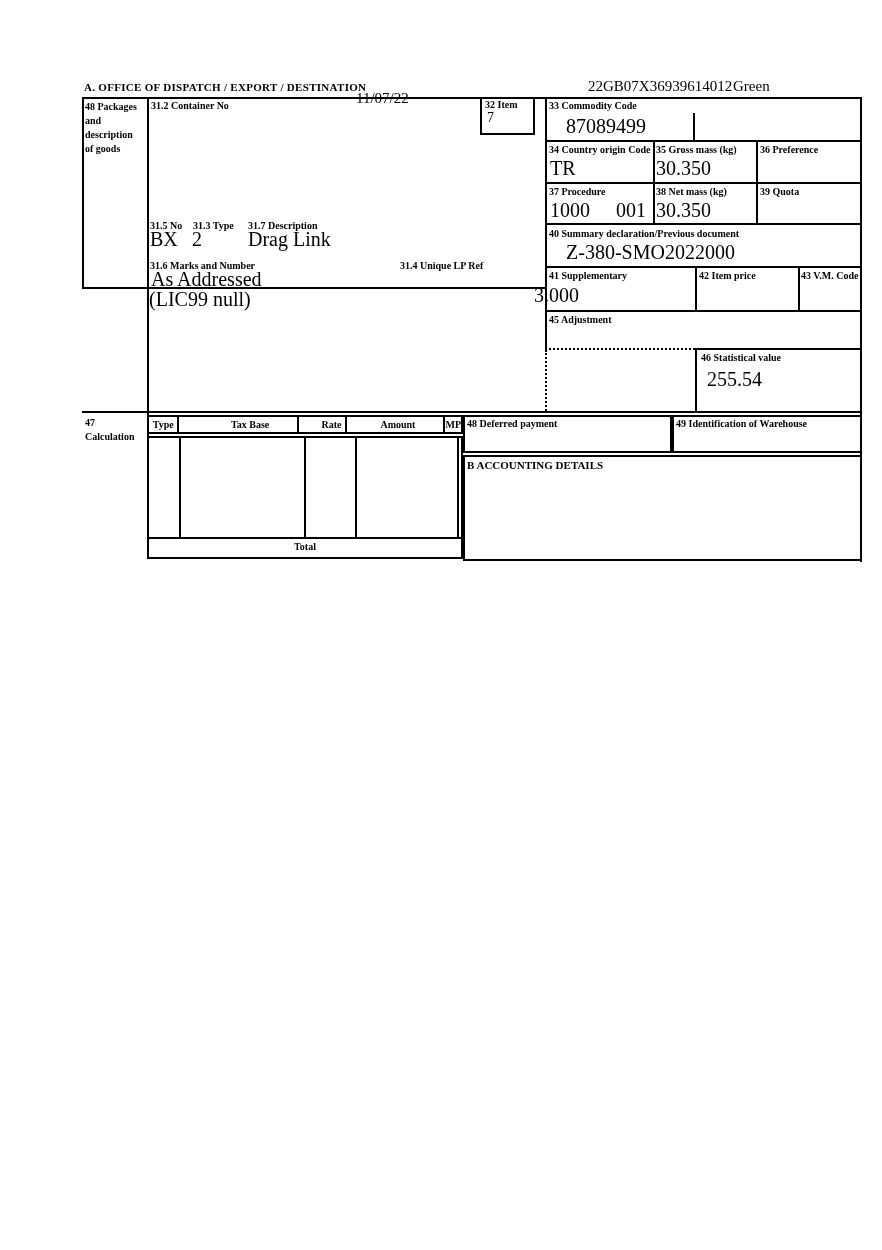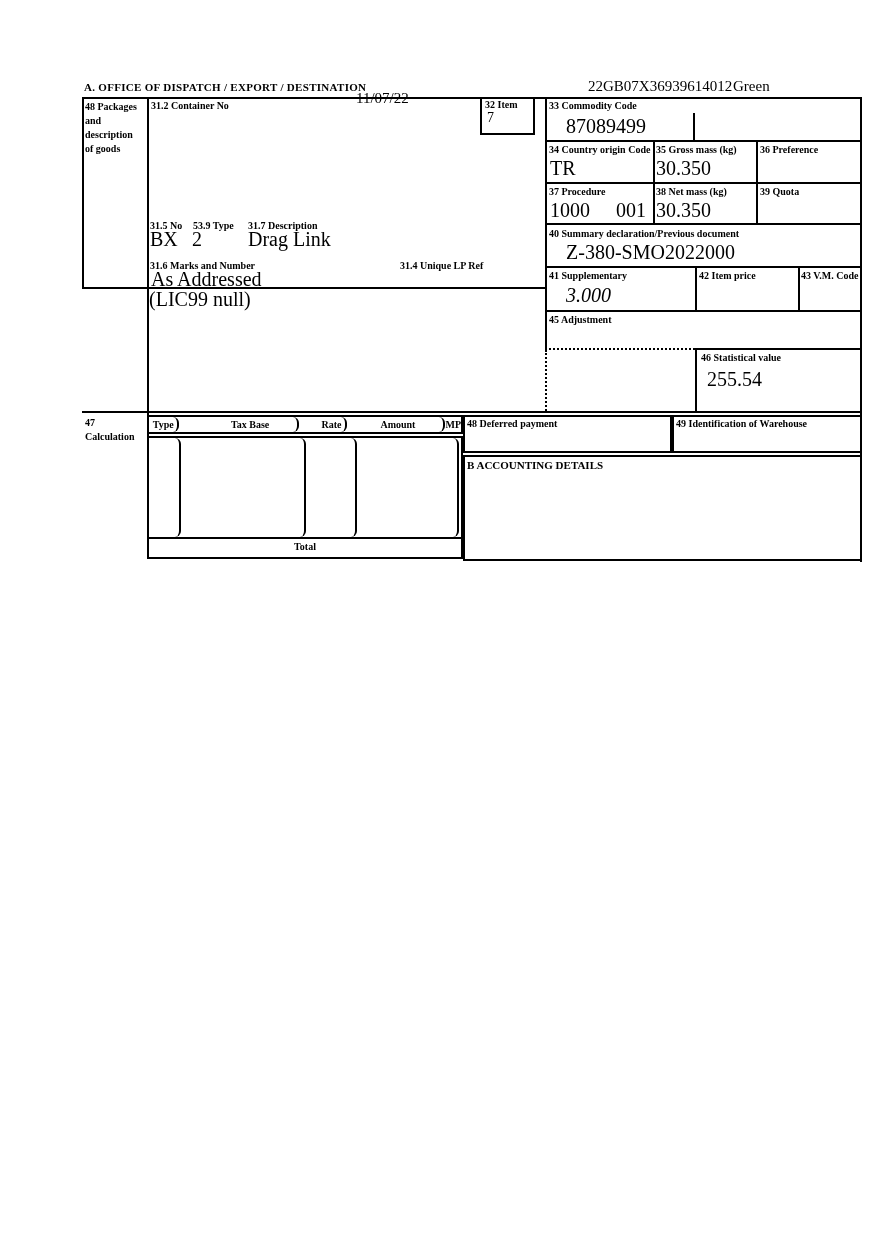--- a/index.html
+++ b/index.html
@@ -14,21 +14,21 @@
   .hl{position:absolute;height:2px;background:#000;}
   .vl{position:absolute;width:2px;background:#000;}
   .hl-dot{position:absolute;height:0;border-top:2px dotted #000;}
   .vl-dot{position:absolute;width:0;border-left:2px dotted #000;}
   .hdr-office{position:absolute;left:84px;top:81px;font-weight:bold;font-size:11px;
        letter-spacing:.3px;white-space:nowrap;}
   .hdr-big{position:absolute;font-size:15px;white-space:nowrap;}
   .box{position:absolute;box-sizing:border-box;}
   .tbl-row{position:absolute;box-sizing:border-box;border:2px solid #000;display:flex;}
   .tbl-cell{box-sizing:border-box;border-right:2px solid #000;font-weight:bold;
-       font-size:10px;line-height:16px;font-family:"Liberation Serif", serif;border-radius:6px;}
+       font-size:10px;line-height:16px;font-family:"Liberation Serif", serif;}
   .tbl-cell:last-child{border-right:none;}
   .c-type{width:32px;text-align:center;}
   .c-taxbase{width:101px;text-align:center;margin-left:24px;}
   .c-rate{width:51px;text-align:right;padding-right:4px;}
   .c-amount{width:102px;text-align:right;padding-right:28px;}
   .c-mp{flex:1;text-align:center;}
 </style>
 </head>
 <body>
 
@@ -81,30 +81,30 @@
   <div class="val" style="left:550px;top:202px;">1000</div>
   <div class="val" style="left:616px;top:202px;">001</div>
   <div class="lbl" style="left:656px;top:186px;">38 Net mass (kg)</div>
   <div class="val" style="left:656px;top:202px;">30.350</div>
   <div class="lbl" style="left:760px;top:186px;">39 Quota</div>
 
   <div class="lbl" style="left:549px;top:228px;">40 Summary declaration/Previous document</div>
   <div class="val" style="left:566px;top:244px;">Z-380-SMO2022000</div>
 
   <div class="lbl" style="left:549px;top:270px;">41 Supplementary</div>
-  <div class="val" style="left:566px;top:287px;font-style:italic;">3.000</div>
+  <div class="val" style="left:534px;top:287px;">3.000</div>
   <div class="lbl" style="left:699px;top:270px;">42 Item price</div>
   <div class="lbl" style="left:801px;top:270px;">43 V.M. Code</div>
 
   <div class="lbl" style="left:549px;top:314px;">45 Adjustment</div>
   <div class="lbl" style="left:701px;top:352px;">46 Statistical value</div>
   <div class="val" style="left:707px;top:371px;">255.54</div>
 
   <div class="lbl" style="left:150px;top:220px;">31.5 No</div>
-  <div class="lbl" style="left:193px;top:220px;">53.9 Type</div>
+  <div class="lbl" style="left:193px;top:220px;">31.3 Type</div>
   <div class="lbl" style="left:248px;top:220px;">31.7 Description</div>
   <div class="val" style="left:150px;top:231px;">BX</div>
   <div class="val" style="left:192px;top:231px;">2</div>
   <div class="val" style="left:248px;top:231px;">Drag Link</div>
   <div class="lbl" style="left:150px;top:260px;">31.6 Marks and Number</div>
   <div class="lbl" style="left:400px;top:260px;">31.4 Unique LP Ref</div>
   <div class="val" style="left:151px;top:271px;">As Addressed</div>
 
   <div class="val" style="left:149px;top:291px;">(LIC99 null)</div>
 

